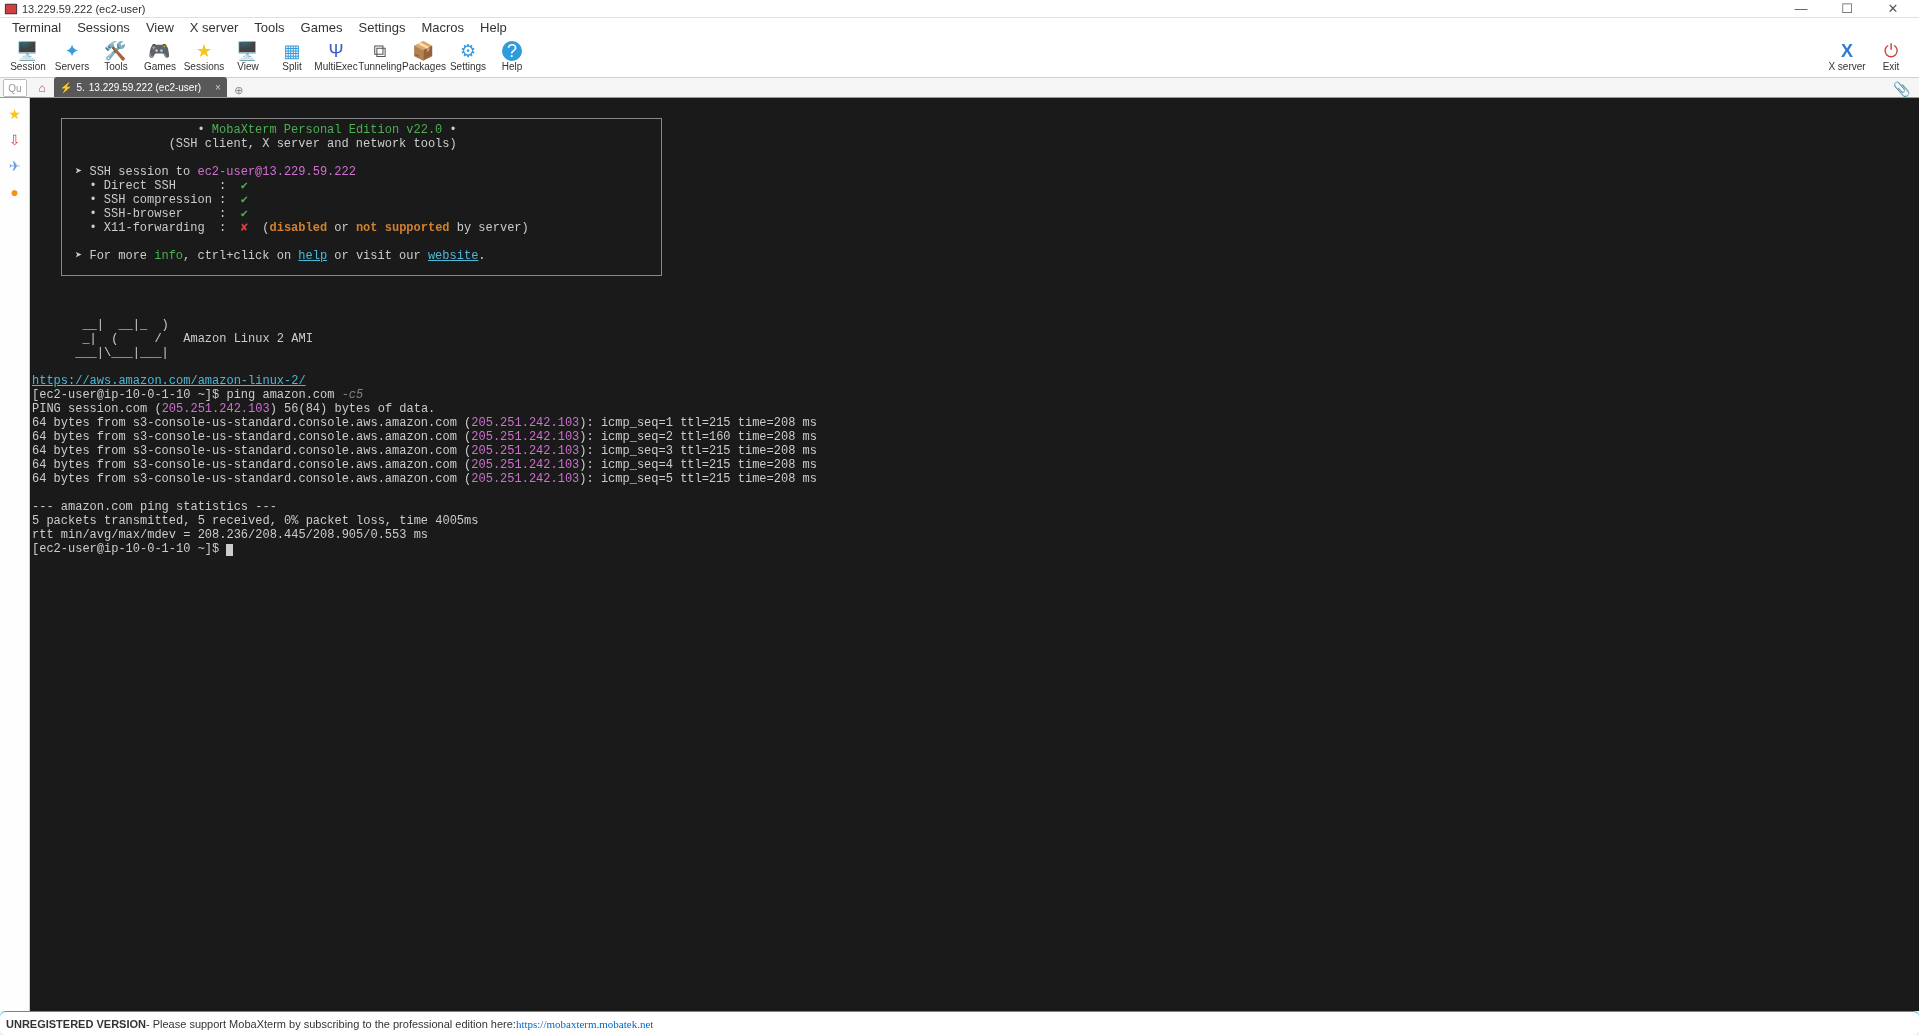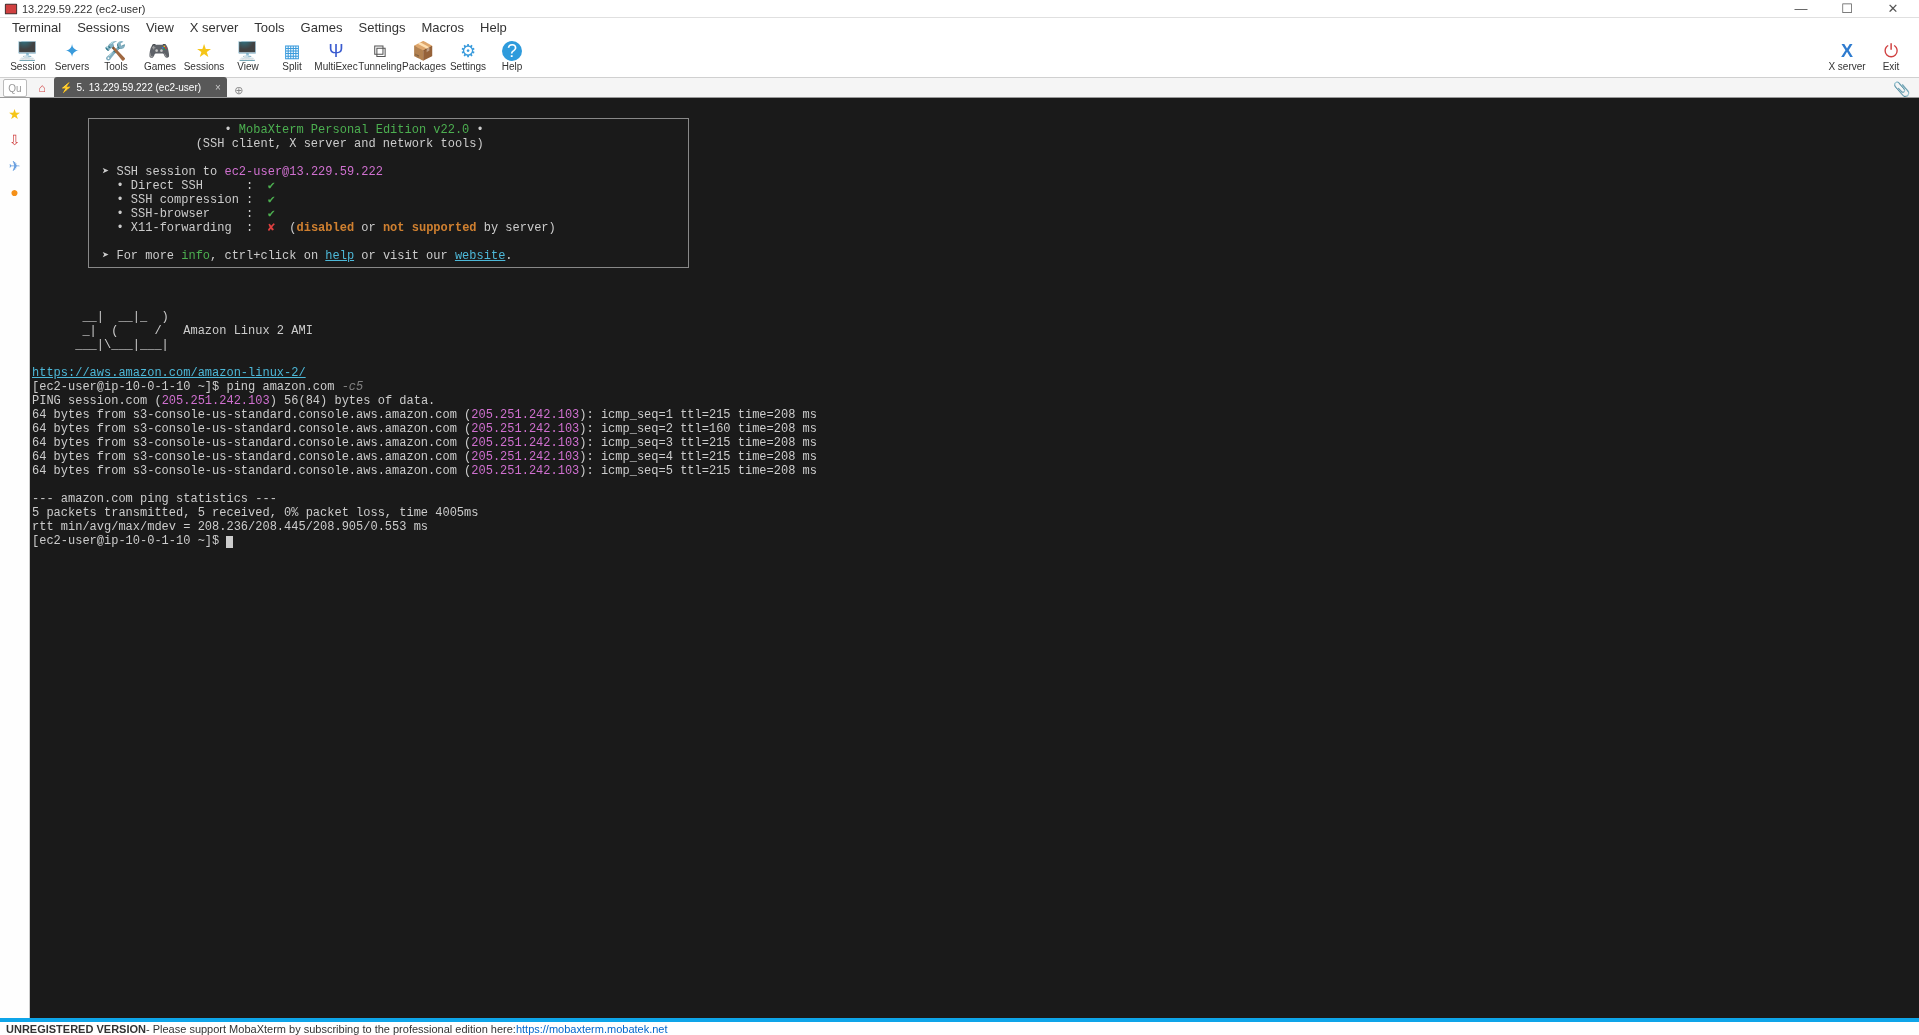--- a/index.html
+++ b/index.html
@@ -20,32 +20,32 @@
 .tabstrip .home-tab { width: 24px; height: 18px; display: flex; align-items: center; justify-content: center; font-size: 12px; cursor: pointer; }
 .tabstrip .session-tab { display: flex; align-items: center; height: 20px; padding: 0 6px; background: #585858; color: #fff; font-size: 10px; border-radius: 3px 3px 0 0; margin-right: 2px; cursor: pointer; gap: 4px; }
 .tabstrip .session-tab .lightning { color: #ffcc00; font-size: 10px; }
 .tabstrip .session-tab .closex { margin-left: 10px; color: #ccc; cursor: pointer; }
 .tabstrip .newtab { width: 20px; text-align: center; color: #888; cursor: pointer; }
 .tabstrip .clip-icon { margin-left: auto; margin-right: 8px; font-size: 14px; color: #3366cc; cursor: pointer; }
 .workspace { flex: 1; display: flex; background: #1a1a1a; overflow: hidden; }
 .sidepanel { width: 30px; background: #fefefe; border-right: 1px solid #ccc; display: flex; flex-direction: column; align-items: center; gap: 6px; padding-top: 6px; }
 .sidepanel .side-icon { width: 20px; height: 20px; display: flex; align-items: center; justify-content: center; font-size: 14px; cursor: pointer; }
 .terminal { flex: 1; background: #1a1a1a; color: #ccc; font-family: "Consolas", "Courier New", monospace; font-size: 12px; line-height: 14px; padding: 6px 2px; white-space: pre; overflow: hidden; }
-.term-box { display: inline-block; border: 1px solid #888; padding: 4px 10px 4px 6px; margin-bottom: 14px; margin-left: 27px; }
+.term-box { display: inline-block; border: 1px solid #888; padding: 4px 10px 12px 6px; margin-bottom: 14px; }
 .t-green { color: #4caf50; }
 .t-magenta { color: #d070d0; }
 .t-cyan { color: #4db8d8; text-decoration: underline; }
 .t-orange { color: #d08030; font-weight: bold; }
 .t-grey { color: #808080; font-style: italic; }
 .t-greenchk { color: #4caf50; }
 .t-redx { color: #e04040; }
 .cursor-block { display: inline-block; width: 7px; height: 12px; background: #ccc; vertical-align: text-bottom; }
-.statusbar { height: 17px; background: #fff; display: flex; align-items: center; padding: 0 6px; font-size: 11px; color: #333; border-top: 4px solid #0ea5e9; }
+.statusbar { height: 24px; background: #fff; display: flex; align-items: center; padding: 0 6px; font-size: 11px; color: #333; border-top: 1px solid #0ea5e9; border-radius: 6px; }
 .statusbar .bold { font-weight: bold; }
-.statusbar a { color: #0066cc; text-decoration: none; }
+.statusbar a { color: #0066cc; text-decoration: none; font-family: Liberation Serif, serif; }
 </style>
 </head>
 <body>
 
 <div class="titlebar">
   <svg class="app-icon" viewBox="0 0 16 16">
       <rect x="1" y="2" width="14" height="12" fill="#333" rx="1"></rect>
       <rect x="2" y="3" width="12" height="10" fill="#d04040"></rect>
     </svg>
   <span class="title-text">13.229.59.222 (ec2-user)</span>

